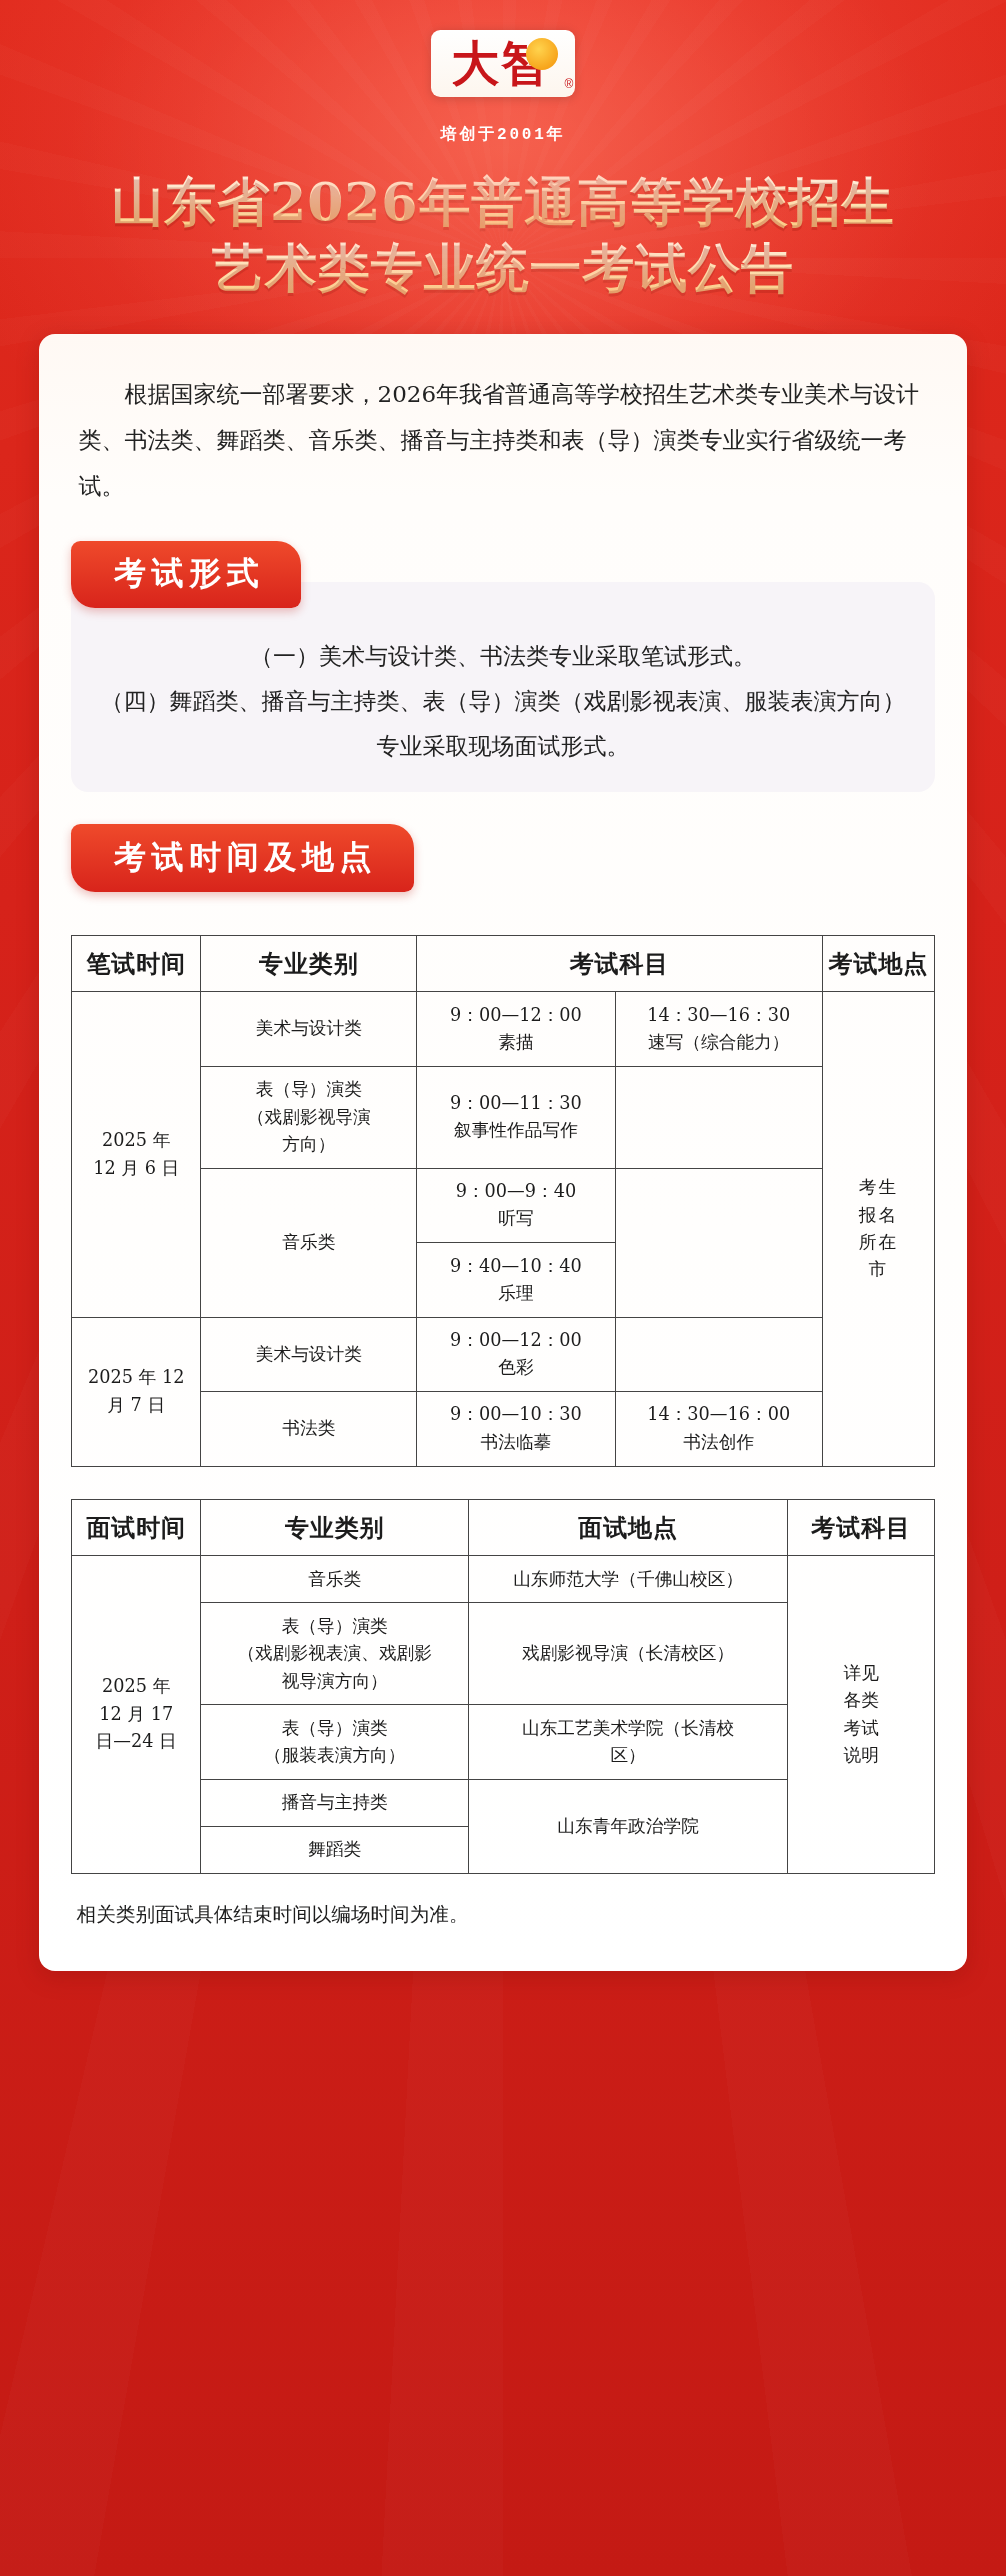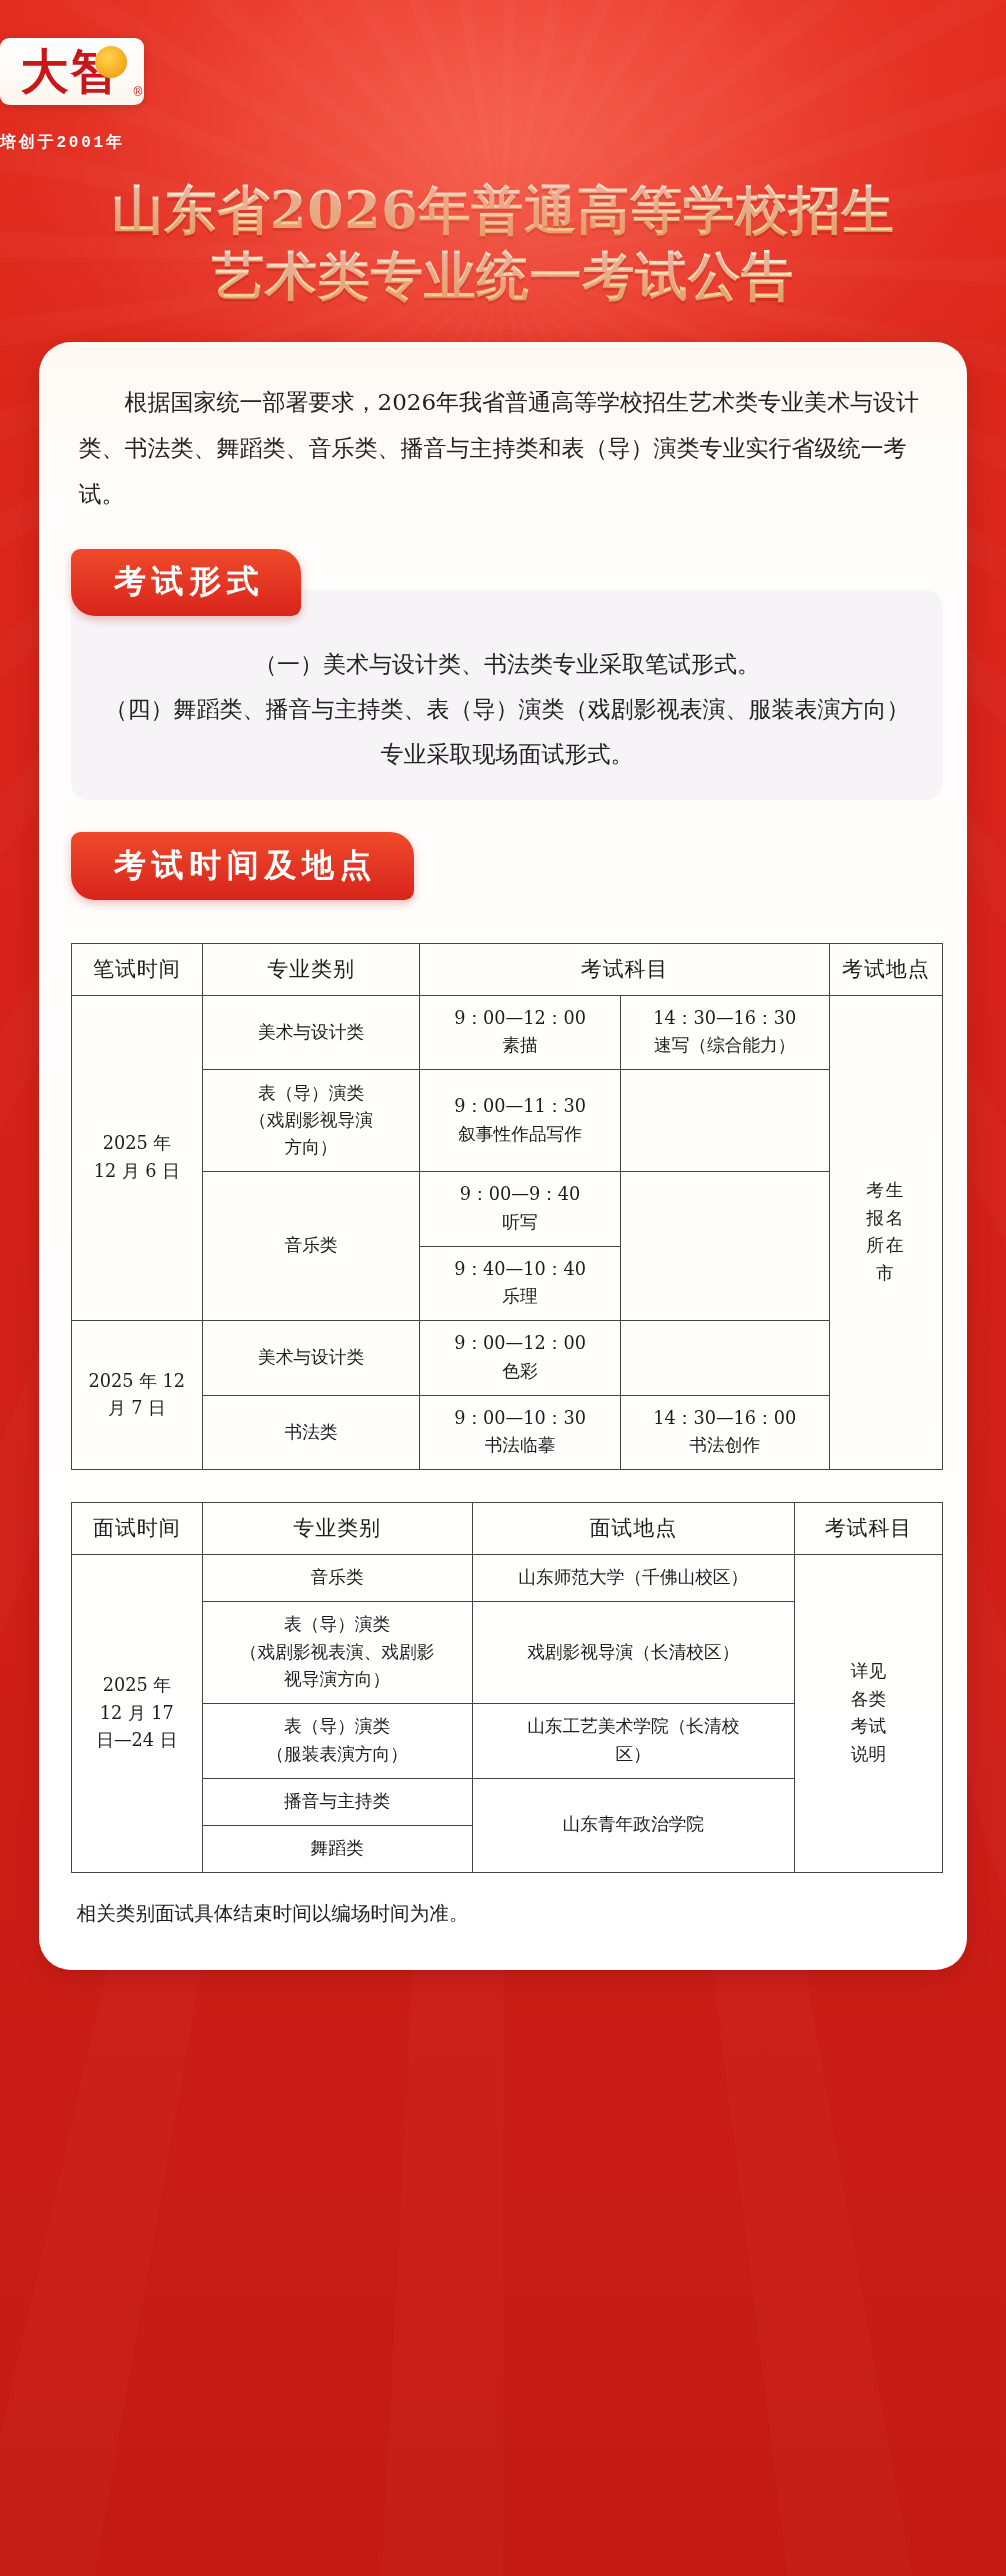--- a/index.html
+++ b/index.html
@@ -32,21 +32,22 @@
     left: 0; top: 0; right: 0; bottom: 0;
     background:
       repeating-conic-gradient(from 0deg at 50% 10%, rgba(255,255,255,0.035) 0deg 3deg, rgba(255,255,255,0) 3deg 10deg);
     pointer-events: none;
     opacity: .55;
   }
 
   
   .logo-wrap {
     position: relative;
-    padding-top: 38px;
+    padding-top: 30px;
+    text-align: center;
   }
   .logo-badge {
     display: inline-block;
     position: relative;
     background: linear-gradient(180deg,#ffffff 0%,#fdf6ee 100%);
     border-radius: 9.3px;
     padding: 9.3px 24px 9.3px 20.5px;
     box-shadow: 0 1.9px 9.3px rgba(0,0,0,0.15);
   }
   .logo-text {
@@ -101,22 +102,22 @@
     background-clip: text;
     color: transparent;
     text-shadow: 0 2.8px 0 rgba(140,10,5,0.25);
   }
 
   
   .card {
     position: relative;
     margin: 32px 39px 56px 39px;
     background: linear-gradient(180deg, #fff9f4 0%, #fffdfb 10%, #ffffff 100%);
-    border-radius: 32px;
-    padding: 37px 24px 43px 32px;
+    border-radius: 16px;
+    padding: 37px 32px 43px 32px;
     box-shadow: 0 5.6px 22.4px rgba(120,10,6,0.25);
   }
 
   .intro {
     font-family: "DejaVu Serif", "Liberation Serif", serif;
     font-size: 23px;
     line-height: 2.0;
     color: #222;
     text-indent: 2em;
     padding: 0 7.5px;
@@ -167,22 +168,22 @@
   }
   table td, table th {
     border: 0.9px solid #444;
     text-align: center;
     vertical-align: middle;
     padding: 9.3px 3.7px;
     line-height: 1.55;
     font-weight: normal;
   }
   table th {
-    font-weight: 400;
-    font-size: 21px;
+    font-weight: 700;
+    font-size: 24px;
     letter-spacing: 0.9px;
   }
   .tbl2 { margin-top: 32px; }
   .note {
     margin-top: 27px;
     font-family: "DejaVu Serif", "Liberation Serif", serif;
     font-size: 19.6px;
     color: #1c1c1c;
     padding-left: 5.6px;
   }

